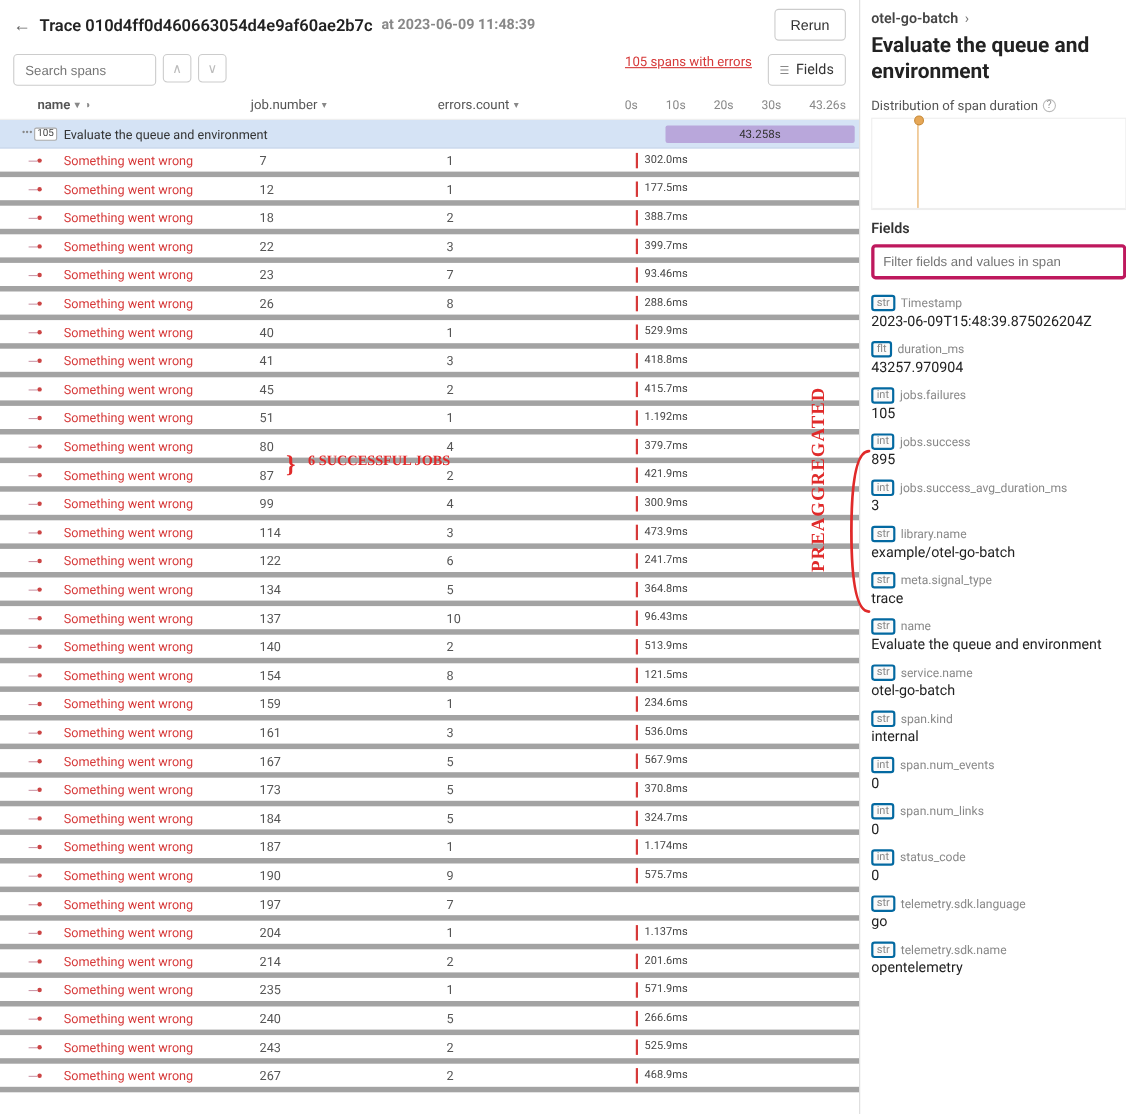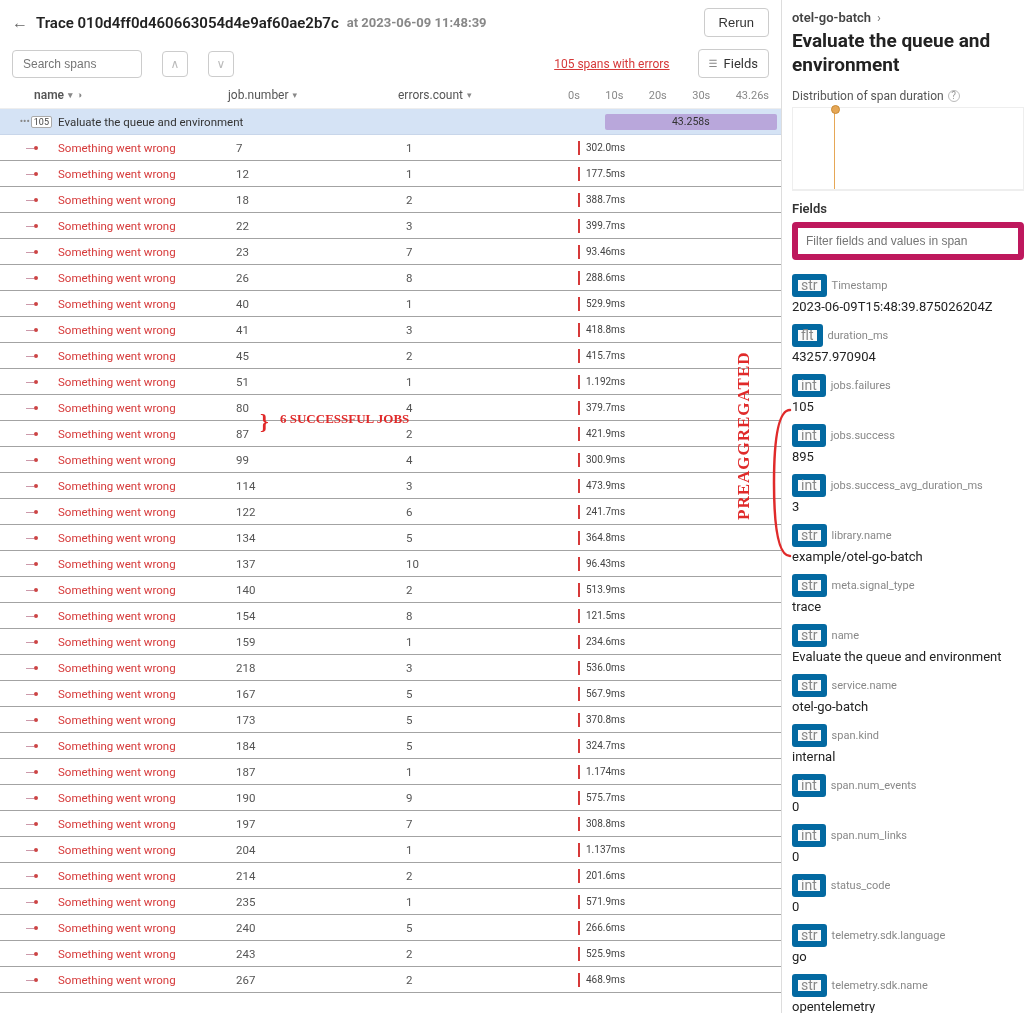--- a/index.html
+++ b/index.html
@@ -27,21 +27,21 @@
     border: 1px solid #ccc;
     background: #fff;
     padding: 6px 14px;
     border-radius: 4px;
     font-size: 13px;
     color: #333;
     cursor: pointer;
   }
 
   
-  .toolbar-row { display: flex; align-items: center; padding: 4px 12px; gap: 20px; }
+  .toolbar-row { display: flex; padding: 4px 12px; gap: 6px; }
   .search-input {
     border: 1px solid #ccc;
     border-radius: 4px;
     padding: 6px 10px;
     font-size: 12px;
     width: 130px;
     color: #666;
   }
   .nav-btn {
     border: 1px solid #ccc;
@@ -72,21 +72,21 @@
   .col-err { width: 170px; display: flex; align-items: center; gap: 4px; }
   .col-timeline { flex: 1; display: flex; justify-content: space-between; font-size: 11px; color: #888; }
   .sort-caret { color: #888; font-size: 9px; }
   .sort-dot { font-size: 9px; color: #888; }
 
   
   .grid { flex: 1; overflow-y: auto; position: relative; }
   .row {
     display: flex; align-items: center;
     height: 26px;
-    border-bottom: 1px solid #a3a3a3;
+    border-bottom: 5px solid #a3a3a3;
     font-size: 11.5px;
     padding-left: 12px;
   }
   .row.root {
     background: #d5e3f5;
     border-bottom: 1px solid #c8d6ea;
   }
   .row .tree-gutter { width: 40px; display: flex; align-items: center; justify-content: flex-end; gap: 1px; }
   .tree-dots { color: #888; font-size: 10px; }
   .count-box {
@@ -150,29 +150,29 @@
     position: absolute; left: 18%; top: 0; bottom: 0; border-left: 1px solid #e6a756;
   }
   .dist-chart .marker::before {
     content: ""; position: absolute; top: -3px; left: -4px;
     width: 7px; height: 7px; border-radius: 50%;
     background: #e6a756; border: 1px solid #c88a36;
   }
   .dist-chart .baseline { position:absolute; left:0; right:0; bottom:0; border-top:1px solid #eee; }
   .fields-title { font-weight: 600; font-size: 13px; color: #333; margin-bottom: 6px; }
   .filter-input {
-    width: 100%; border: 6px solid #be185d; border-radius: 4px;
+    width: 100%; border: 3px solid #be185d; border-radius: 4px;
     padding: 6px 8px; font-size: 12px; color: #666;
     margin-bottom: 14px;
   }
   .field-block { margin-bottom: 10px; }
   .field-label { display: flex; align-items: center; gap: 5px; font-size: 11px; color: #888; }
   .type-badge {
-    border: 6px solid #0369a1; border-radius: 3px;
-    font-size: 14px; padding: 0 3px; color: #888; background: #fafafa;
+    border: 2px solid #0369a1; border-radius: 3px;
+    font-size: 10px; padding: 0 3px; color: #888; background: #fafafa;
     line-height: 11px;
   }
   .field-value { font-size: 13px; color: #222; margin-top: 2px; }
 
   
   .hand {
     position: absolute;
     font-family: "Comic Sans MS", "Segoe Script", cursive;
     color: #e02a2a;
     pointer-events: none;
@@ -507,21 +507,21 @@
       <div class="tick-bar"></div>
       <span class="dur">234.6ms</span>
     </div>
         </div>
         <div class="row">
     <div class="child-gutter">
       <div class="tick"></div>
             <div class="dot"></div>
     </div>
     <div class="cell-name error">Something went wrong</div>
-    <div class="cell-job">218</div>
+    <div class="cell-job">161</div>
     <div class="cell-err">3</div>
     <div class="cell-timeline">
       <div class="tick-bar"></div>
       <span class="dur">536.0ms</span>
     </div>
         </div>
         <div class="row">
     <div class="child-gutter">
       <div class="tick"></div>
             <div class="dot"></div>
@@ -587,24 +587,20 @@
     </div>
         </div>
         <div class="row">
     <div class="child-gutter">
       <div class="tick"></div>
             <div class="dot"></div>
     </div>
     <div class="cell-name error">Something went wrong</div>
     <div class="cell-job">197</div>
     <div class="cell-err">7</div>
-    <div class="cell-timeline">
-      <div class="tick-bar"></div>
-      <span class="dur">308.8ms</span>
-    </div>
         </div>
         <div class="row">
     <div class="child-gutter">
       <div class="tick"></div>
             <div class="dot"></div>
     </div>
     <div class="cell-name error">Something went wrong</div>
     <div class="cell-job">204</div>
     <div class="cell-err">1</div>
     <div class="cell-timeline">

